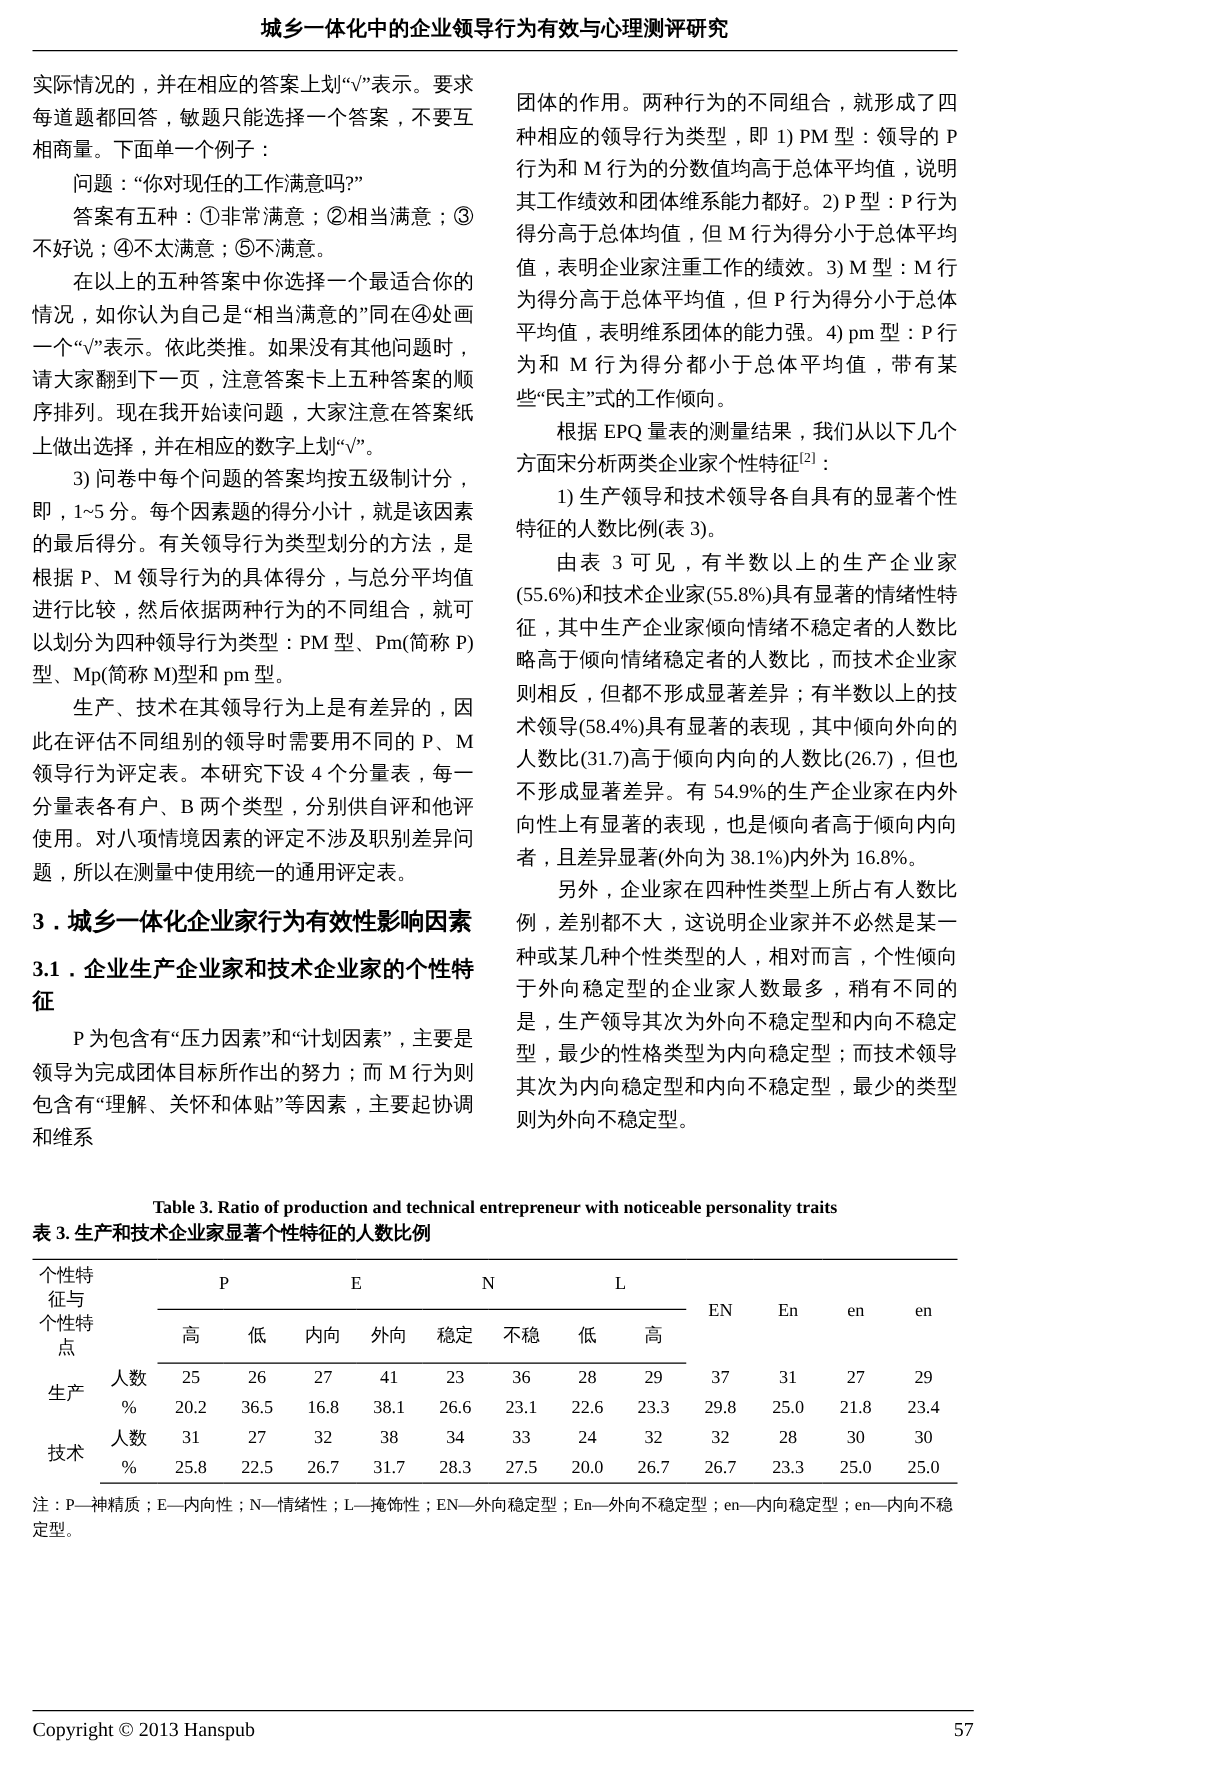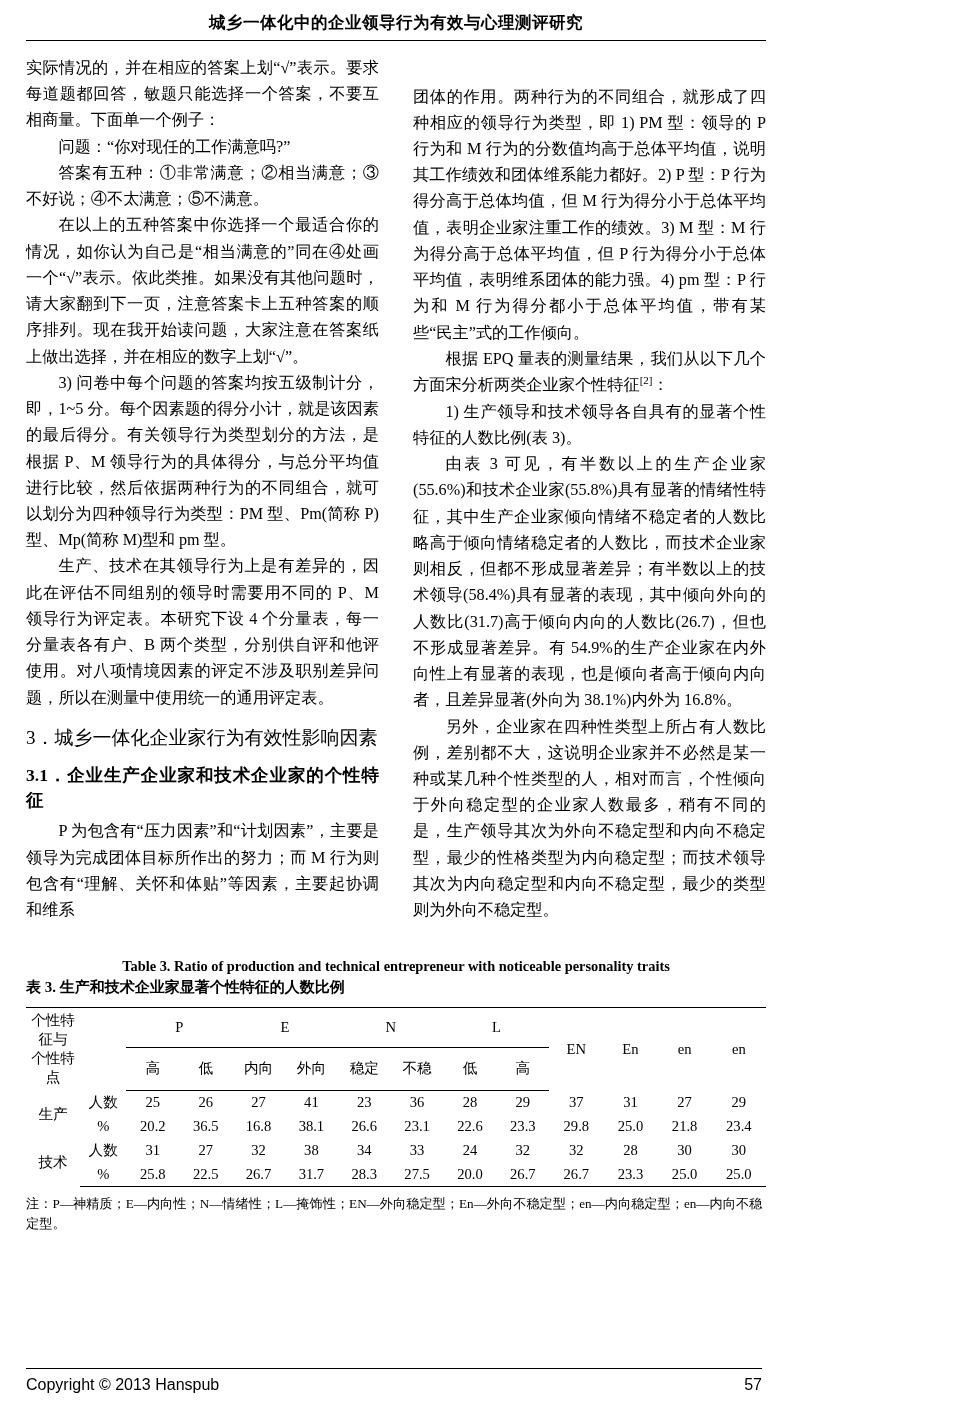--- a/index.html
+++ b/index.html
@@ -31,39 +31,39 @@
     letter-spacing: 0.5px;
   }
   .head-rule {
     border-bottom: 1.6px solid #000;
     margin: 0 0 14px 0;
   }
   
   .columns {
     display: flex;
     gap: 34px;
-    align-items: flex-end;
+    align-items: center;
   }
   .col {
     width: 440px;
     font-size: 16.2px;
     line-height: 1.62;
     text-align: justify;
     text-justify: inter-ideograph;
   }
   .col p {
     margin: 0;
     text-indent: 2em;
   }
   .col p.noindent {
     text-indent: 0;
   }
   h2.sec {
     font-size: 19px;
-    font-weight: normal;
+    font-weight: bold;
     margin: 14px 0 8px 0;
     text-indent: 0;
     line-height: 1.4;
   }
   h3.subsec {
     font-size: 17.5px;
     font-weight: bold;
     margin: 12px 0 6px 0;
     text-indent: 0;
     line-height: 1.4;
@@ -115,27 +115,27 @@
   .tbl-note {
     font-size: 13.2px;
     line-height: 1.5;
     margin-top: 7px;
     text-align: left;
   }
   
   .footer {
     position: absolute;
     left: 26px;
-    right: 30px;
+    right: 13px;
     bottom: 20px;
     display: flex;
     justify-content: space-between;
     align-items: flex-end;
     font-size: 16px;
-    font-family: Liberation Sans, sans-serif;
+    font-family: Liberation Serif, serif;
   }
   .footer .rule {
     position: absolute;
     left: 0; right: 0;
     top: -8px;
     border-top: 1.4px solid #000;
   }
 </style>
 </head>
 <body>

